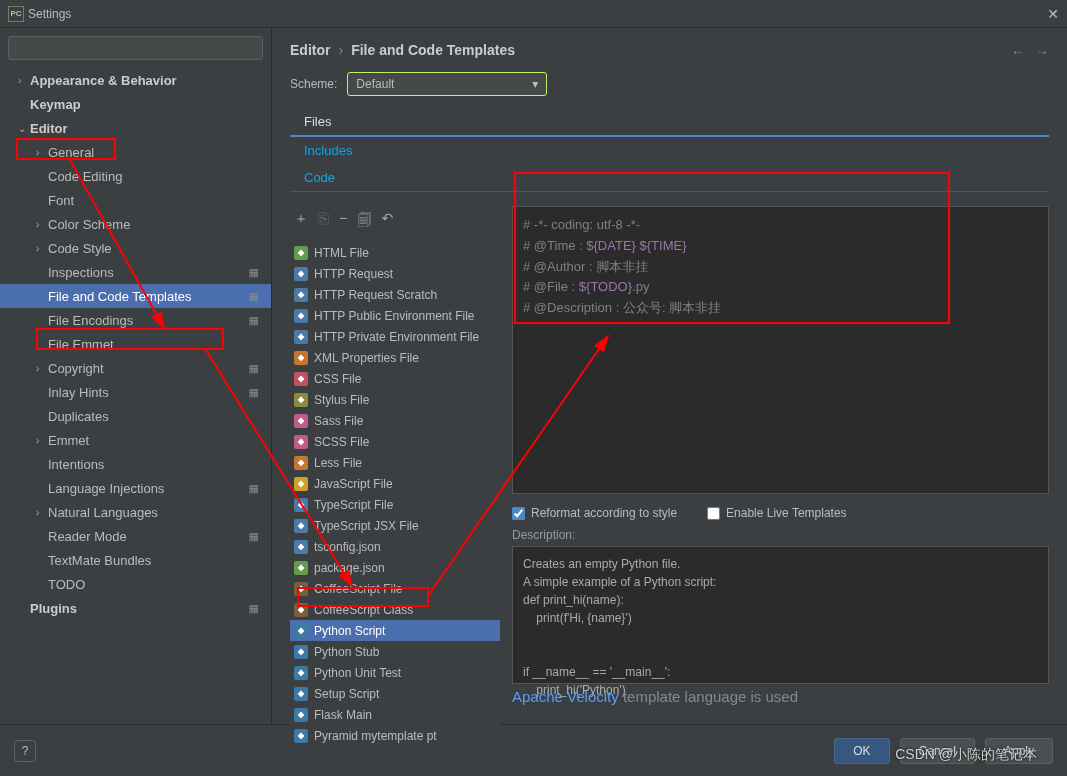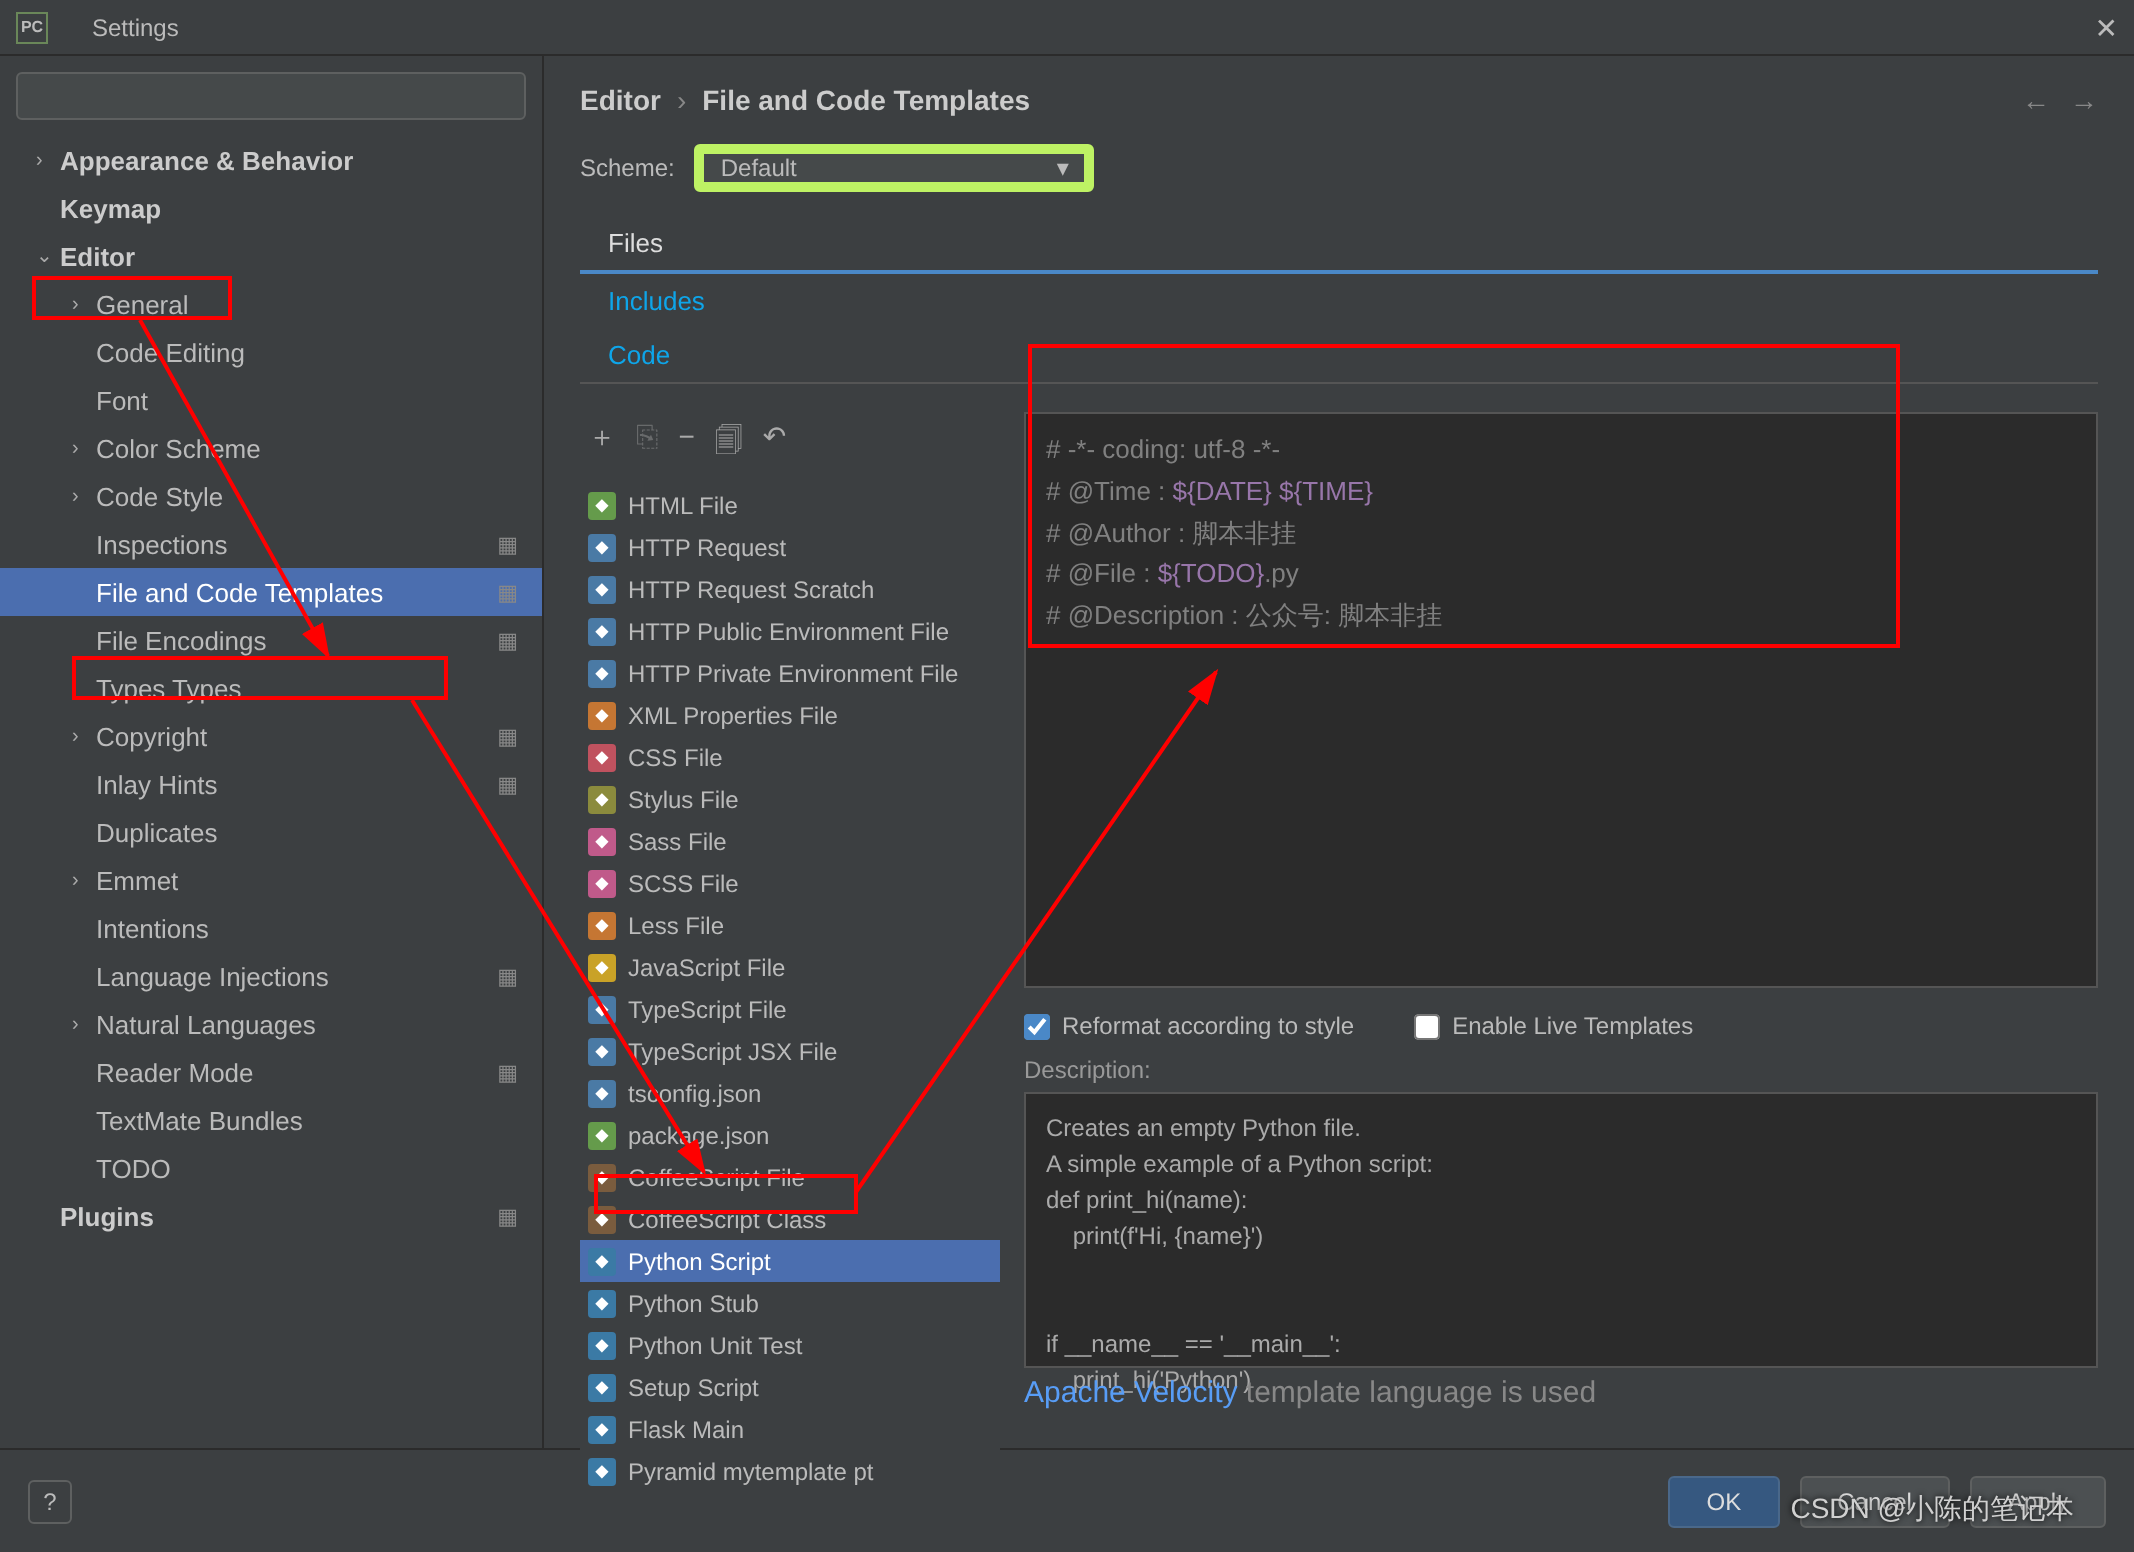--- a/index.html
+++ b/index.html
@@ -1,38 +1,38 @@
 <!DOCTYPE html>
 <html><head>
 <meta charset="utf-8">
 <style>
 * { box-sizing: border-box; margin: 0; padding: 0; font-family: "Segoe UI", Arial, sans-serif; }
 body { background: #3c3f41; color: #bbbbbb; font-size: 12px; width: 1067px; height: 776px; overflow: hidden; position: relative; }
 .titlebar { height: 28px; background: #3c3f41; border-bottom: 1px solid #2b2b2b; display: flex; align-items: center; padding: 0 8px; }
-.titlebar .logo { width: 16px; height: 16px; border: 1px solid #6a8759; display: flex; align-items: center; justify-content: center; font-size: 8px; color: #bbb; margin-right: 22px; font-weight: bold; }
+.titlebar .logo { width: 16px; height: 16px; border: 1px solid #6a8759; display: flex; align-items: center; justify-content: center; font-size: 8px; color: #bbb; margin-right: 4px; font-weight: bold; }
 .titlebar .title { flex: 1; color: #bbb; }
 .titlebar .close { color: #bbb; font-size: 14px; cursor: pointer; }
 .main { display: flex; height: 696px; }
 .sidebar { width: 272px; background: #3c3f41; border-right: 1px solid #2b2b2b; display: flex; flex-direction: column; }
 .search-row { padding: 8px; }
 .search-input { width: 100%; height: 24px; background: #45494a; border: 1px solid #5e6060; border-radius: 3px; padding: 0 6px; color: #bbb; }
 .tree { flex: 1; overflow-y: auto; font-size: 13px; }
 .tree-item { display: flex; align-items: center; height: 24px; padding-left: 18px; cursor: pointer; position: relative; }
 .tree-item.selected { background: #4b6eaf; color: #fff; }
 .tree-item .chevron { width: 12px; font-size: 10px; color: #aaa; }
 .tree-item.lvl2 { padding-left: 36px; }
 .tree-item.lvl2 .chevron { width: 12px; }
 .tree-item .gear { margin-left: auto; margin-right: 12px; color: #888; font-size: 11px; }
 .bold { font-weight: bold; color: #ccc; }
 .content { flex: 1; display: flex; flex-direction: column; background: #3c3f41; }
 .crumbs { display: flex; align-items: center; padding: 14px 18px 10px 18px; font-size: 14px; }
 .crumbs .sep { margin: 0 8px; color: #888; }
 .crumbs .navarrows { margin-left: auto; color: #888; display: flex; gap: 10px; font-size: 14px; }
 .scheme-row { display: flex; align-items: center; padding: 4px 18px 12px 18px; gap: 10px; }
-.scheme-combo { background: #45494a; border: 5px solid #bef264; height: 24px; padding: 0 8px; display: flex; align-items: center; width: 200px; justify-content: space-between; border-radius: 3px; }
+.scheme-combo { background: #45494a; border: 1px solid #bef264; height: 24px; padding: 0 8px; display: flex; align-items: center; width: 200px; justify-content: space-between; border-radius: 3px; }
 .tabbar { display: flex; border-bottom: 1px solid #555; margin: 0 18px; font-size: 13px; flex-direction: column; }
 .tab { padding: 6px 14px; color: #0ea5e9; cursor: pointer; }
 .tab.active { border-bottom: 2px solid #4a88c7; color: #ddd; }
 .body-area { flex: 1; display: flex; margin: 14px 18px 0 18px; gap: 0; }
 .leftcol { width: 210px; display: flex; flex-direction: column; }
 .toolbar { display: flex; gap: 10px; padding: 4px 4px 8px 4px; color: #aaa; }
 .toolbar span { cursor: pointer; font-size: 14px; }
 .tpl-list { flex: 1; overflow-y: auto; background: #3c3f41; }
 .tpl-item { display: flex; align-items: center; height: 21px; padding: 0 4px; cursor: pointer; font-size: 12px; gap: 6px; }
 .tpl-item.selected { background: #4b6eaf; color: #fff; }
@@ -115,21 +115,21 @@
           <span>File and Code Templates</span>
           <span class="gear">▦</span>
         </div>
         <div class="tree-item lvl2">
           <span class="chevron"></span>
           <span>File Encodings</span>
           <span class="gear">▦</span>
         </div>
         <div class="tree-item lvl2">
           <span class="chevron"></span>
-          <span>Types Types</span>
+          <span>File Emmet</span>
         </div>
         <div class="tree-item lvl2">
           <span class="chevron">›</span>
           <span>Copyright</span>
           <span class="gear">▦</span>
         </div>
         <div class="tree-item lvl2">
           <span class="chevron"></span>
           <span>Inlay Hints</span>
           <span class="gear">▦</span>

